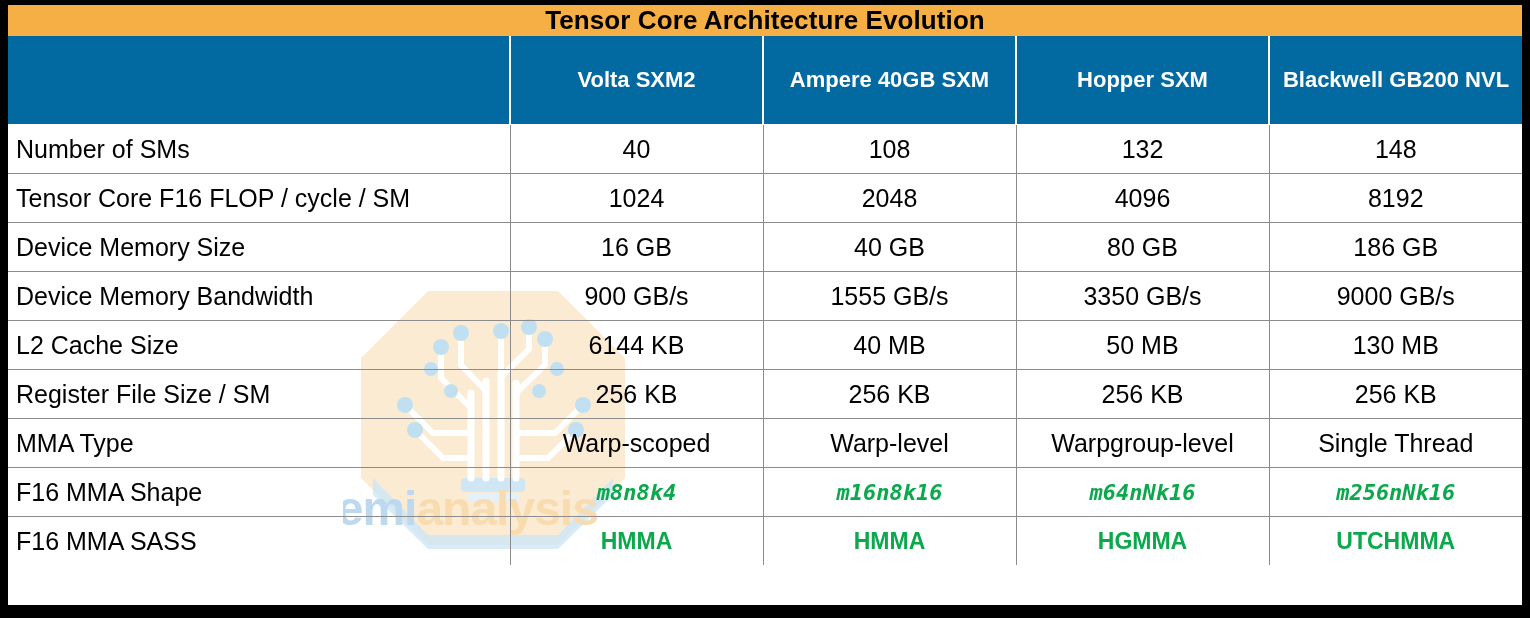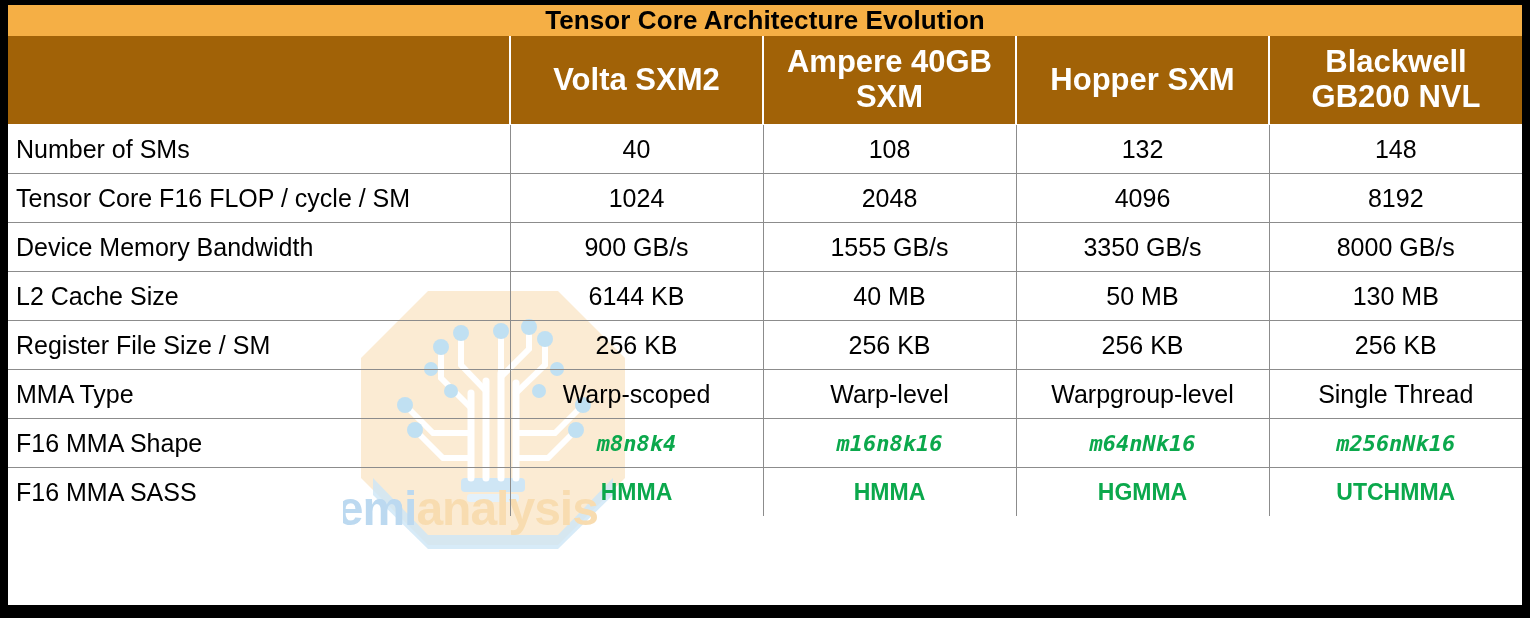--- a/index.html
+++ b/index.html
@@ -63,23 +63,23 @@
     font-size: 26px;
     font-weight: bold;
     text-align: center;
     height: 28px;
     padding: 0;
     border: none;
     letter-spacing: 0.1px;
   }
 
   tr.col-head-row th {
-    background: #a16207;
+    background: #0369a1;
     color: #ffffff;
-    font-size: 31px;
+    font-size: 22px;
     font-weight: bold;
     text-align: center;
     height: 88px;
     padding: 0 6px;
     border-right: 2px solid #ffffff;
     border-bottom: 1px solid #ffffff;
     vertical-align: middle;
     line-height: 1.12;
   }
   tr.col-head-row th.label-head {
@@ -210,27 +210,34 @@
       </tr>
 
       <tr class="data-row">
         <td>Tensor Core F16 FLOP / cycle / SM</td>
         <td class="val">1024</td>
         <td class="val">2048</td>
         <td class="val">4096</td>
         <td class="val">8192</td>
       </tr>
 
+      <tr class="data-row">
+        <td>Device Memory Size</td>
+        <td class="val">16 GB</td>
+        <td class="val">40 GB</td>
+        <td class="val">80 GB</td>
+        <td class="val">186 GB</td>
+      </tr>
 
       <tr class="data-row">
         <td>Device Memory Bandwidth</td>
         <td class="val">900 GB/s</td>
         <td class="val">1555 GB/s</td>
         <td class="val">3350 GB/s</td>
-        <td class="val">8000 GB/s</td>
+        <td class="val">9000 GB/s</td>
       </tr>
 
       <tr class="data-row">
         <td>L2 Cache Size</td>
         <td class="val">6144 KB</td>
         <td class="val">40 MB</td>
         <td class="val">50 MB</td>
         <td class="val">130 MB</td>
       </tr>
 

